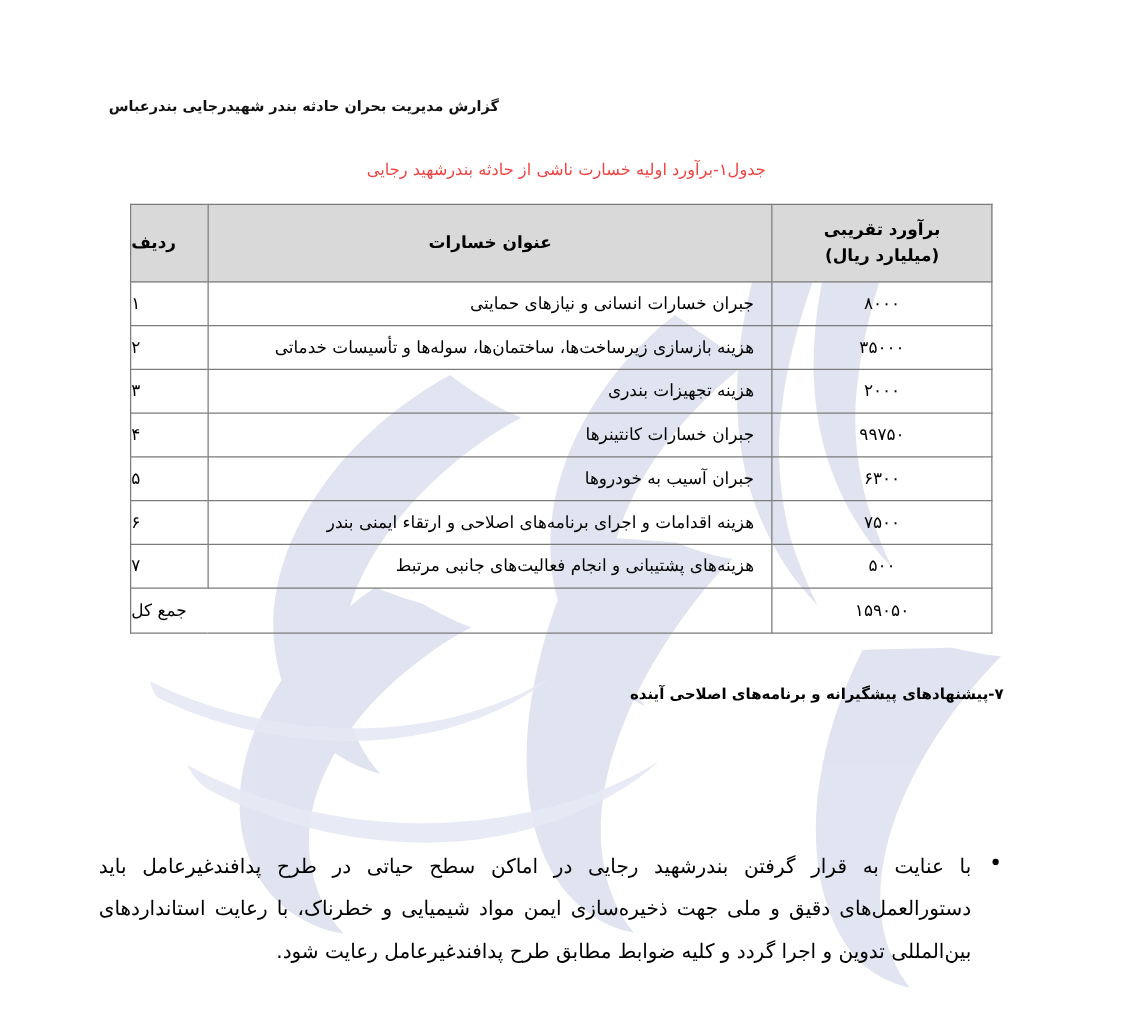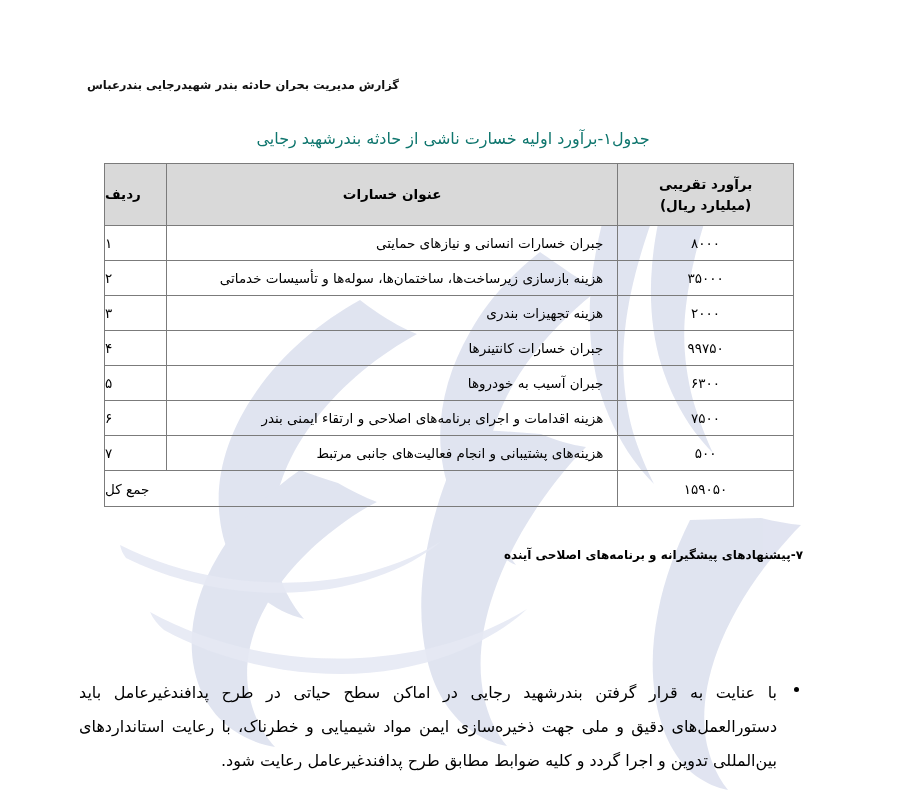--- a/index.html
+++ b/index.html
@@ -51,22 +51,22 @@
     direction: rtl;
   }
 
   
   .table-caption {
     position: absolute;
     top: 129px;
     right: 96px;
     width: 700px;
     text-align: center;
-    font-size: 16px;
-    color: #0f766e;
+    font-size: 13px;
+    color: #ef4444;
   }
 
   
   #loss-table {
     position: absolute;
     top: 163px;
     right: 105px;
     width: 690px;
     border-collapse: collapse;
     direction: rtl;

